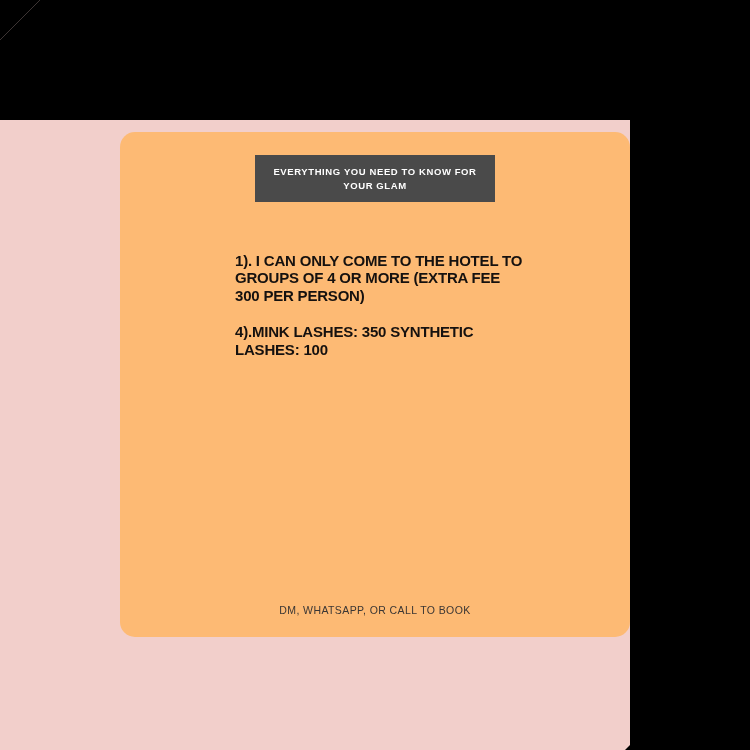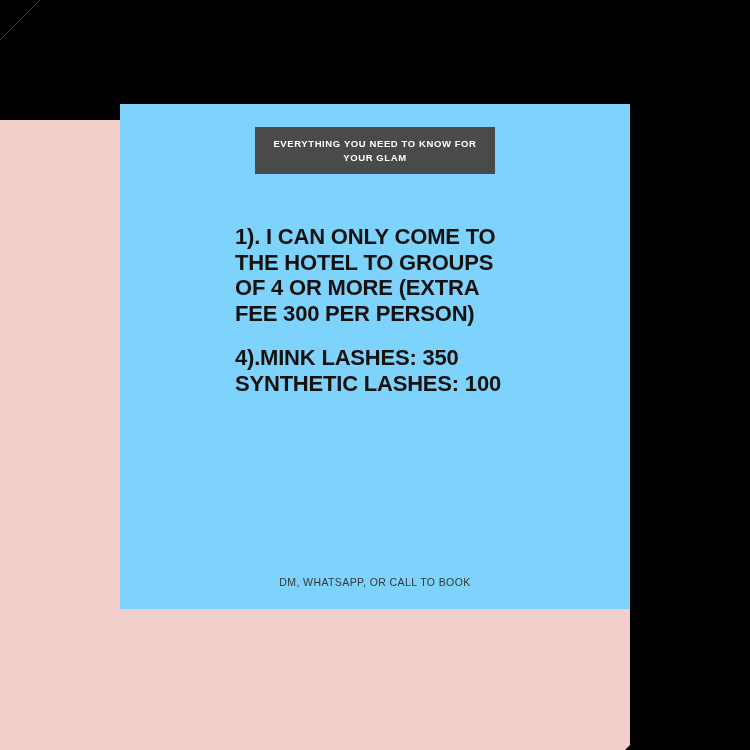--- a/index.html
+++ b/index.html
@@ -60,24 +60,25 @@
     width: 150px;
     height: 150px;
     background: #000000;
     clip-path: polygon(30px 150px, 150px 30px, 150px 150px);
   }
 
   
   .card {
     position: absolute;
     left: 120px;
-    top: 104px;
+    top: 132px;
     width: 510px;
     height: 505px;
-    background: #7dd3fc;
+    background: #fdba74;
+    border-radius: 15px;
   }
 
   .badge {
     position: absolute;
     left: 135px;
     top: 23px;
     width: 240px;
     height: 47px;
     background: #4a4a4a;
     color: #ffffff;
@@ -95,21 +96,21 @@
 
   .content {
     position: absolute;
     left: 115px;
     top: 120px;
     width: 290px;
   }
 
   .item {
     color: #15110f;
-    font-size: 22px;
+    font-size: 15px;
     font-weight: bold;
     line-height: 1.16;
     letter-spacing: -0.2px;
     margin-bottom: 19px;
     text-transform: uppercase;
   }
   .item:last-of-type {
     margin-bottom: 0;
     margin-top: 16px;
   }

